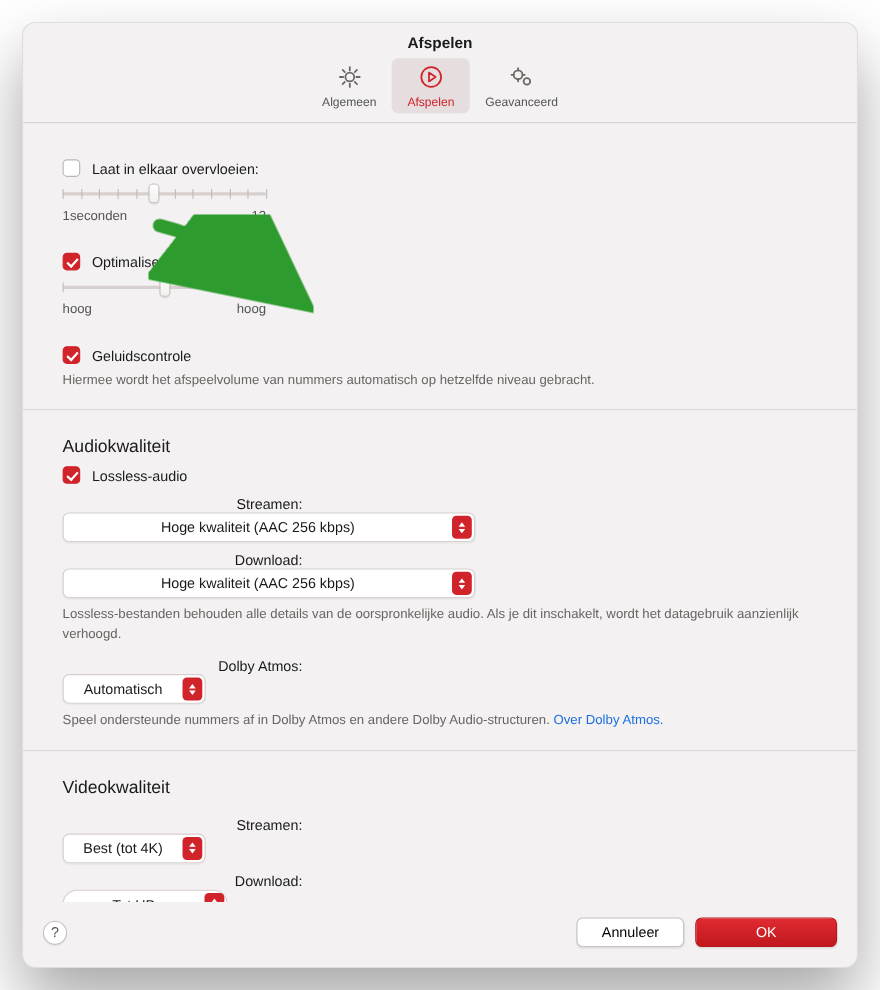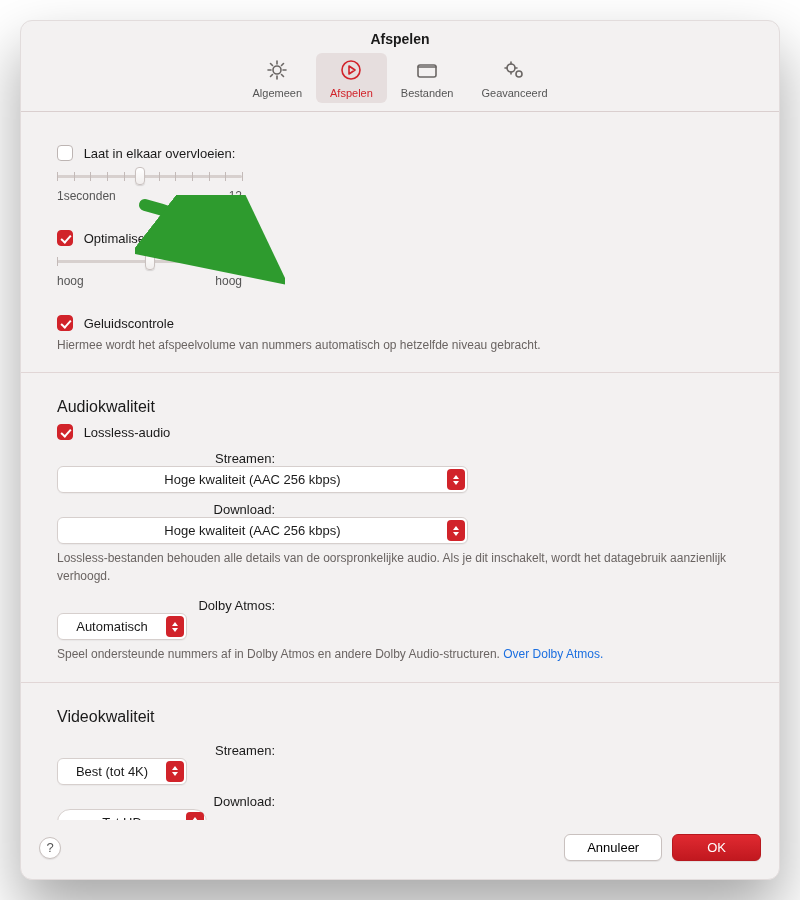--- a/index.html
+++ b/index.html
@@ -170,21 +170,21 @@
     appearance: none;
     background: #fff;
     border: 1px solid #d6cfcd;
     border-radius: 6px;
     padding: 5px 30px 5px 10px;
     font-size: 13px;
     color: #1a1a1a;
     box-shadow: 0 1px 1px rgba(0,0,0,0.04);
     cursor: default;
   }
-  .select.wide { width: 411px; }
+  .select.wide { width: 375px; }
   .select.med  { width: 130px; }
   .select.sm   { width: 150px; border-radius: 13px; }
   .select-caret {
     position: absolute;
     right: 3px; top: 3px;
     width: 18px; height: calc(100% - 6px);
     background: #d1232a;
     border-radius: 4px;
     display: flex;
     flex-direction: column;
@@ -224,21 +224,21 @@
     border-radius: 6px;
     padding: 5px 22px;
     font-size: 13px;
     box-shadow: 0 1px 1px rgba(0,0,0,0.07);
   }
   .btn.primary {
     background: linear-gradient(#e02a31,#c1181f);
     border-color: #b7181e;
     color: #fff;
     font-weight: 500;
-    padding: 5px 34px;
+    padding: 5px 54px;
   }
 
   .arrow {
     position: absolute;
     left: 135px; top: 195px;
     pointer-events: none;
   }
 </style>
 </head>
 <body>
@@ -254,27 +254,20 @@
           <path class="glyph" d="M13 4v3M13 19v3M4 13h3M19 13h3M6.5 6.5l2 2M17.5 17.5l2 2M6.5 19.5l2-2M17.5 8.5l2-2"></path>
         </svg>
       <span>Algemeen</span>
     </div>
     <div class="tab active">
       <svg>
           <circle class="glyph" cx="13" cy="13" r="9"></circle>
           <path class="glyph" d="M11 9l6 4-6 4z" fill="#d1232a" stroke="none"></path>
         </svg>
       <span>Afspelen</span>
-    </div>
-    <div class="tab">
-      <svg>
-          <rect class="glyph" x="4" y="8" width="18" height="12" rx="2"></rect>
-          <path class="glyph" d="M4 10h18"></path>
-        </svg>
-      <span>Bestanden</span>
     </div>
     <div class="tab">
       <svg>
           <circle class="glyph" cx="10" cy="11" r="4"></circle>
           <circle class="glyph" cx="18" cy="17" r="3"></circle>
           <path class="glyph" d="M10 5v2M10 15v2M4 11h2M14 11h2"></path>
         </svg>
       <span>Geavanceerd</span>
     </div>
   </div>

